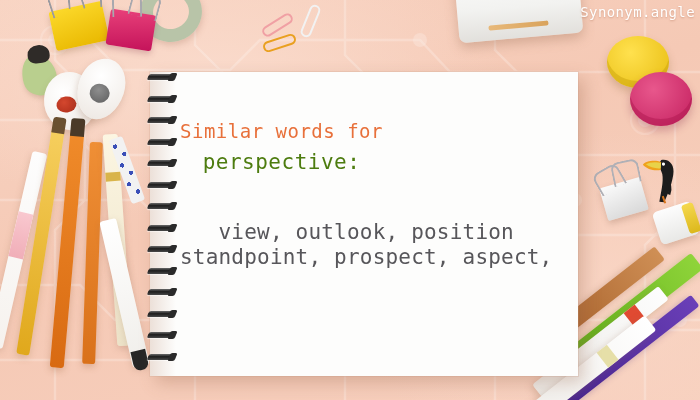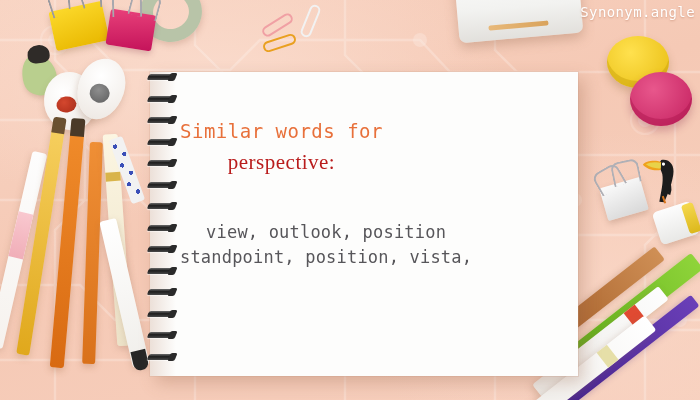--- a/index.html
+++ b/index.html
@@ -36,25 +36,25 @@
   }
   .notebook-content {
     position: absolute; left: 30px; right: 8px; top: 0; bottom: 0;
     display: flex; flex-direction: column; align-items: flex-start; margin-top: 16px;
   }
   .title-block { margin-top: 28px; text-align: center; }
   .title-line1 {
     color: #e8703a; font-size: 19px; letter-spacing: .5px; line-height: 30px;
   }
   .title-line2 {
-    color: #b91c1c; font-size: 21px; letter-spacing: .5px; line-height: 32px; font-family: Liberation Serif, serif;
+    color: #4d7c0f; font-size: 21px; letter-spacing: .5px; line-height: 32px;
   }
   .synonyms {
     margin-top: 42px; text-align: center;
-    color: #57565a; font-size: 17px; line-height: 25px; letter-spacing: .2px;
+    color: #57565a; font-size: 21px; line-height: 25px; letter-spacing: .2px;
   }
   .synonyms div { white-space: nowrap; }
 
   
   .spiral { position: absolute; left: 148px; top: 74px; height: 300px; width: 30px; }
   .ring {
     position: absolute; left: 0; width: 26px; height: 6px;
     background: linear-gradient(180deg,#6a6a6a 0%, #1c1c1c 45%, #4a4a4a 100%);
     border-radius: 2px;
     transform: skewX(-22deg);
@@ -347,21 +347,21 @@
 
 <div class="notebook">
   <div class="page-shade"></div>
   <div class="notebook-content">
     <div class="title-block">
       <div class="title-line1">Similar words for</div>
       <div class="title-line2">perspective:</div>
     </div>
     <div class="synonyms">
       <div>view, outlook, position</div>
-      <div>standpoint, position, vista,</div>
+      <div>standpoint, prospect, aspect,</div>
     </div>
   </div>
 </div>
 
 <div class="spiral">
     <div class="ring" style="top: 0px;"></div>
     <div class="ring" style="top: 21.5px;"></div>
     <div class="ring" style="top: 43px;"></div>
     <div class="ring" style="top: 64.5px;"></div>
     <div class="ring" style="top: 86px;"></div>

